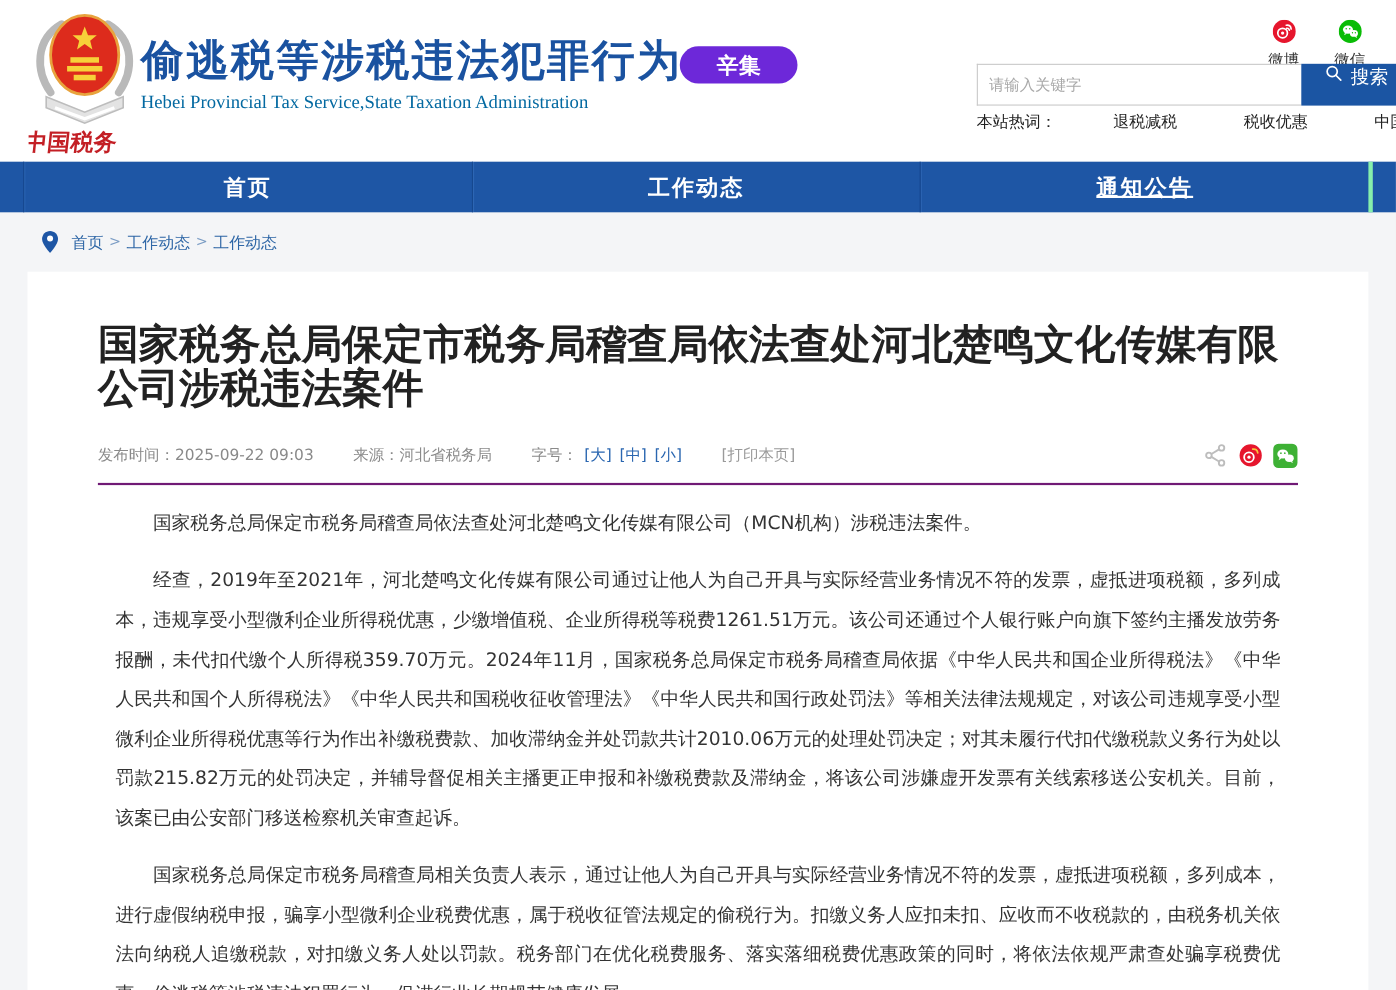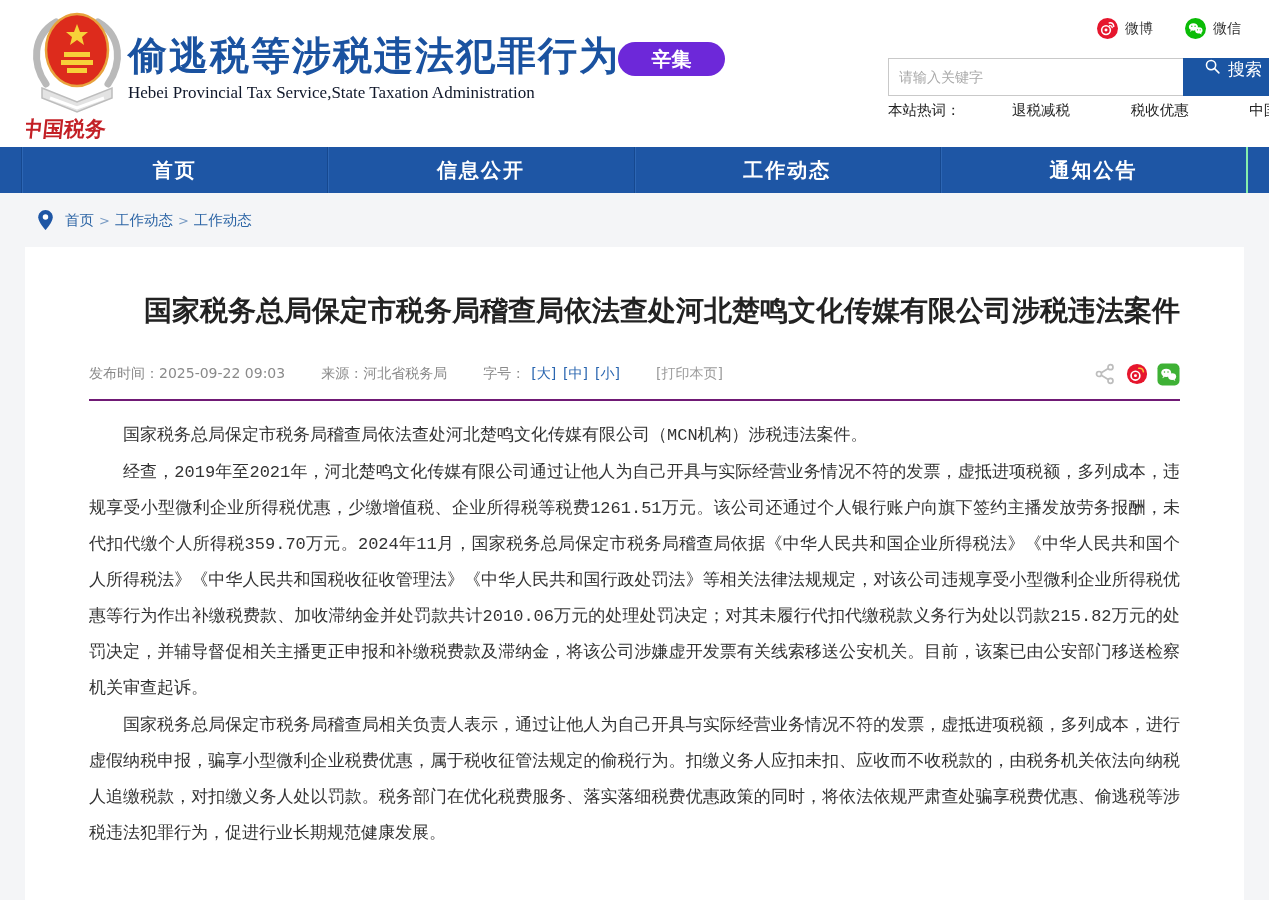--- a/index.html
+++ b/index.html
@@ -5,63 +5,63 @@
   * { margin:0; padding:0; box-sizing:border-box; }
   html,body { background:#e9eaec; }
   body { font-family:"DejaVu Sans","Liberation Sans",sans-serif; }
   .page { position:relative; width:1269px; height:900px; margin:0 auto; background:#f4f5f7; overflow:hidden; }
 
   
   .header { position:absolute; top:0; left:0; width:1269px; height:147px; background:#ffffff; }
   .logo { position:absolute; left:26px; top:6px; width:102px; height:136px; }
   .title-block { position:absolute; left:128px; top:33px; }
   .site-title { font-size:39px; font-weight:bold; color:#1a52a0; letter-spacing:2px; line-height:46px; }
-  .site-subtitle { font-family:"Liberation Serif","DejaVu Serif",serif; font-size:17px; color:#0f172a; margin-top:4px; }
+  .site-subtitle { font-family:"Liberation Serif","DejaVu Serif",serif; font-size:17px; color:#0369a1; margin-top:4px; }
   .region-pill { position:absolute; left:618px; top:42px; width:107px; height:34px; background:#6d28d9; border-radius:17px;
                  color:#fff; font-size:20px; font-weight:bold; display:flex; align-items:center; justify-content:center; cursor:pointer; }
   .social { position:absolute; right:28px; top:18px; display:flex; gap:32px; }
-  .social-item { display:flex; align-items:center; gap:7px; font-size:14px; color:#333; cursor:pointer; }
+  .social-item { display:flex; align-items:center; gap:7px; font-size:14px; color:#333; cursor:pointer;flex-direction:column; }
   .social-item svg { width:21px; height:21px; display:block; }
 
   .search-row { position:absolute; left:888px; top:58px; display:flex; }
   .search-input { width:295px; height:38px; border:1px solid #c9c9c9; border-right:none; padding:0 10px; font-size:14px; color:#333; outline:none; }
   .search-input::placeholder { color:#a9a9a9; }
   .search-btn { width:100px; height:38px; background:#1b55a3; border:none; color:#fff; font-size:17px; display:flex;
                 justify-content:center; gap:7px; cursor:pointer; }
   .search-btn svg { width:17px; height:17px; }
   .hotwords { position:absolute; left:888px; top:101px; font-size:14.5px; color:#222; white-space:nowrap; }
   .hotwords span.word { margin-right:13px; cursor:pointer;margin-left:43px; }
   .hotwords span.hw-label { margin-right:4px; }
 
   
   .nav { position:absolute; top:147px; left:0; width:1269px; height:46px; background:#1e56a5; display:flex; padding:0 21px; }
   .nav-item { flex:1; display:flex; align-items:center; justify-content:center; color:#fff; font-size:20px; font-weight:bold;
               letter-spacing:2px; border-left:1px solid #16488f; box-shadow:inset 1px 0 0 #2d66b4; cursor:pointer; }
-  .nav-item:last-child { border-right:2px solid #86efac; }
+  .nav-item:last-child { border-right:4px solid #86efac;text-decoration:underline; }
 
   
   .breadcrumb { position:absolute; top:193px; left:0; width:1269px; height:54px; display:flex; align-items:center; padding-left:38px; }
   .breadcrumb svg { width:15px; height:20px; margin-right:12px; }
   .crumb { font-size:14.5px; color:#2e66a6; cursor:pointer; }
   .crumb.current { cursor:default; }
   .crumb-sep { font-size:13px; color:#7a9cc4; margin:0 5px; }
 
   
   .card { position:absolute; left:25px; top:247px; width:1219px; height:653px; background:#ffffff; padding:0 64px; }
-  .article-title { margin-top:46px; text-align:right; font-size:28px; font-weight:bold; color:#222; line-height:40px;font-family:Liberation Mono, monospace; }
+  .article-title { margin-top:46px; text-align:left; font-size:37px; font-weight:bold; color:#222; line-height:40px; }
   .meta { margin-top:29px; display:flex; align-items:center; font-size:14px; color:#8a8a8a; padding-bottom:13px; border-bottom:2px solid #701a75; }
   .meta .m-item { margin-right:36px; }
   .meta .sizes { display:flex; gap:7px; margin-right:36px; }
   .meta .sizes span { color:#2a66b0; cursor:pointer; }
   .meta .print { color:#9a9a9a; cursor:pointer; }
   .meta-icons { margin-left:auto; display:flex; align-items:center; gap:9px; }
   .meta-icons svg { display:block; cursor:pointer; }
 
   .article-body { margin-top:17px; font-size:17px; line-height:36px; color:#333; text-align:justify; }
-  .article-body p { text-indent:2em; margin:0;font-family:Liberation Mono, monospace; }
+  .article-body p { text-indent:2em; margin:16px; }
   .article-body p + p { margin-top:1px; }
 </style>
 </head>
 <body>
 
 <div class="page">
 
   <div class="header">
 
     <div class="logo">
@@ -128,21 +128,20 @@
       <span class="hw-label">本站热词：</span>
       <span class="word">退税减税</span>
       <span class="word">税收优惠</span>
       <span class="word">中国税务</span>
       <span class="word">增值税</span>
     </div>
   </div>
 
   <div class="nav">
     <div class="nav-item">首页</div>
-    <div class="nav-item">信息公开</div>
     <div class="nav-item">工作动态</div>
     <div class="nav-item">通知公告</div>
   </div>
 
   <div class="breadcrumb">
     <svg viewBox="0 0 16 22">
       <path d="M8 0 C3.6 0 0 3.6 0 8 c0 5.5 8 14 8 14 s8 -8.5 8 -14 C16 3.6 12.4 0 8 0 z" fill="#1e56a5"></path>
       <circle cx="8" cy="7.6" r="3" fill="#ffffff"></circle>
     </svg>
     <span class="crumb">首页</span>

